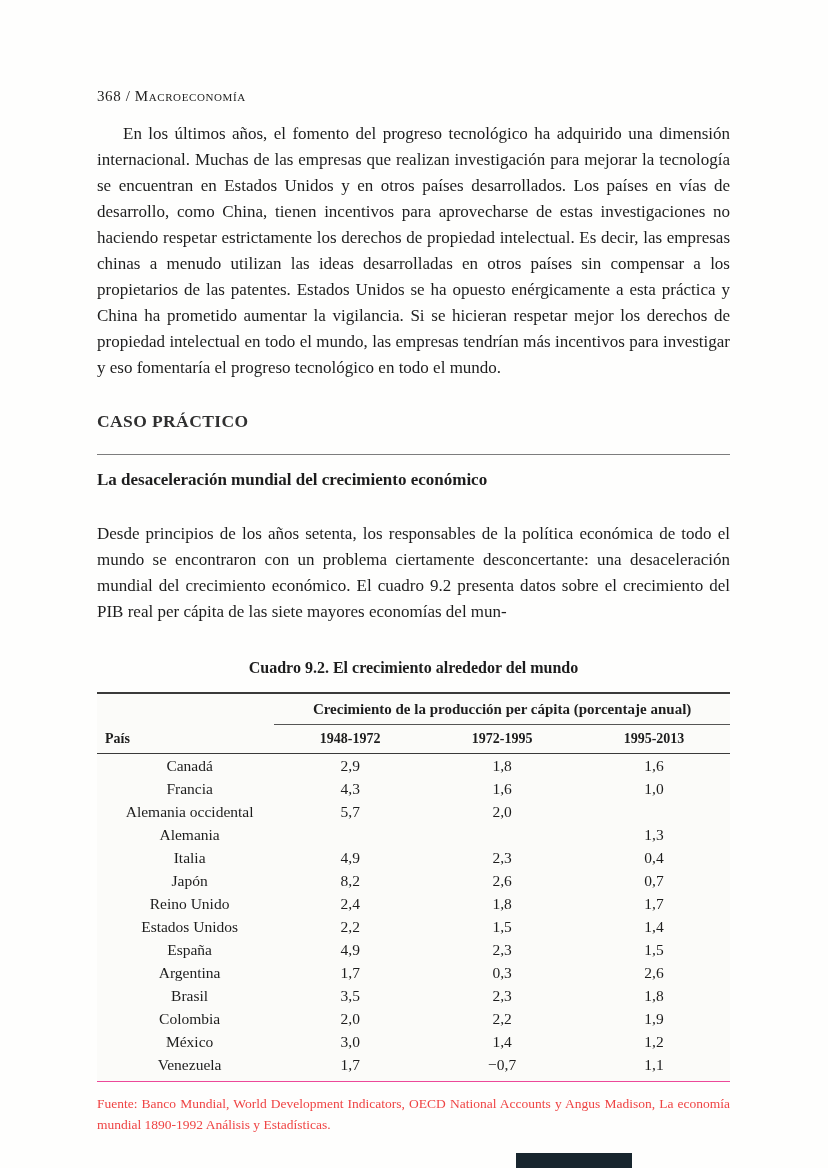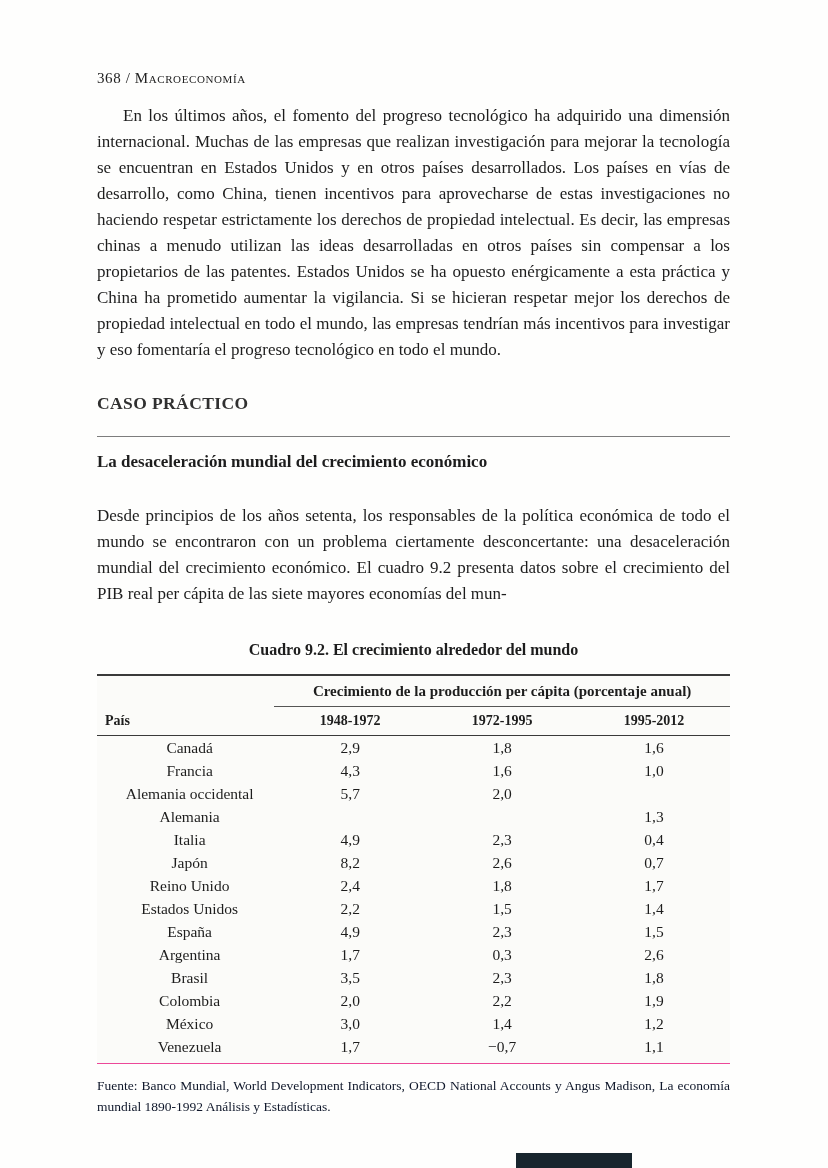--- a/index.html
+++ b/index.html
@@ -13,21 +13,21 @@
     font-family: "Liberation Serif", "DejaVu Serif", serif;
     color: #1d1d1d;
   }
   .content {
     position: absolute;
     left: 97px;
     top: 0;
     width: 633px;
   }
   .running-head {
-    padding-top: 70px;
+    padding-top: 88px;
     font-size: 15px;
     font-variant: small-caps;
     letter-spacing: 0.6px;
     color: #222;
   }
   .para {
     margin: 0;
     margin-top: 16px;
     font-size: 17px;
     line-height: 26px;
@@ -92,21 +92,21 @@
     vertical-align: top;
   }
   tr.data-row td.country { text-align: center; padding-left: 8px; }
   tr.data-row td.num { text-align: center; }
   tr.data-row:first-of-type td { padding-top: 6px; }
   .source-note {
     margin-top: 11px;
     font-size: 13.5px;
     line-height: 21px;
     text-align: justify;
-    color: #0f172a;
+    color: #ef4444;
   }
   .italic { }
   .edge-mark {
     position: absolute;
     left: 516px;
     bottom: 0;
     width: 116px;
     height: 15px;
     background: #18262e;
   }
@@ -139,21 +139,21 @@
         </colgroup>
         <tbody>
           <tr>
             <td class="span-empty"></td>
             <td class="span-head" colspan="3">Crecimiento de la producción per cápita (porcentaje anual)</td>
           </tr>
           <tr class="col-head">
             <th class="h-country">País</th>
             <th class="h-num">1948-1972</th>
             <th class="h-num">1972-1995</th>
-            <th class="h-num">1995-2012</th>
+            <th class="h-num">1995-2013</th>
           </tr>
 
           <tr class="data-row">
             <td class="country">Canadá</td>
             <td class="num">2,9</td>
             <td class="num">1,8</td>
             <td class="num">1,6</td>
           </tr>
           <tr class="data-row">
             <td class="country">Francia</td>

